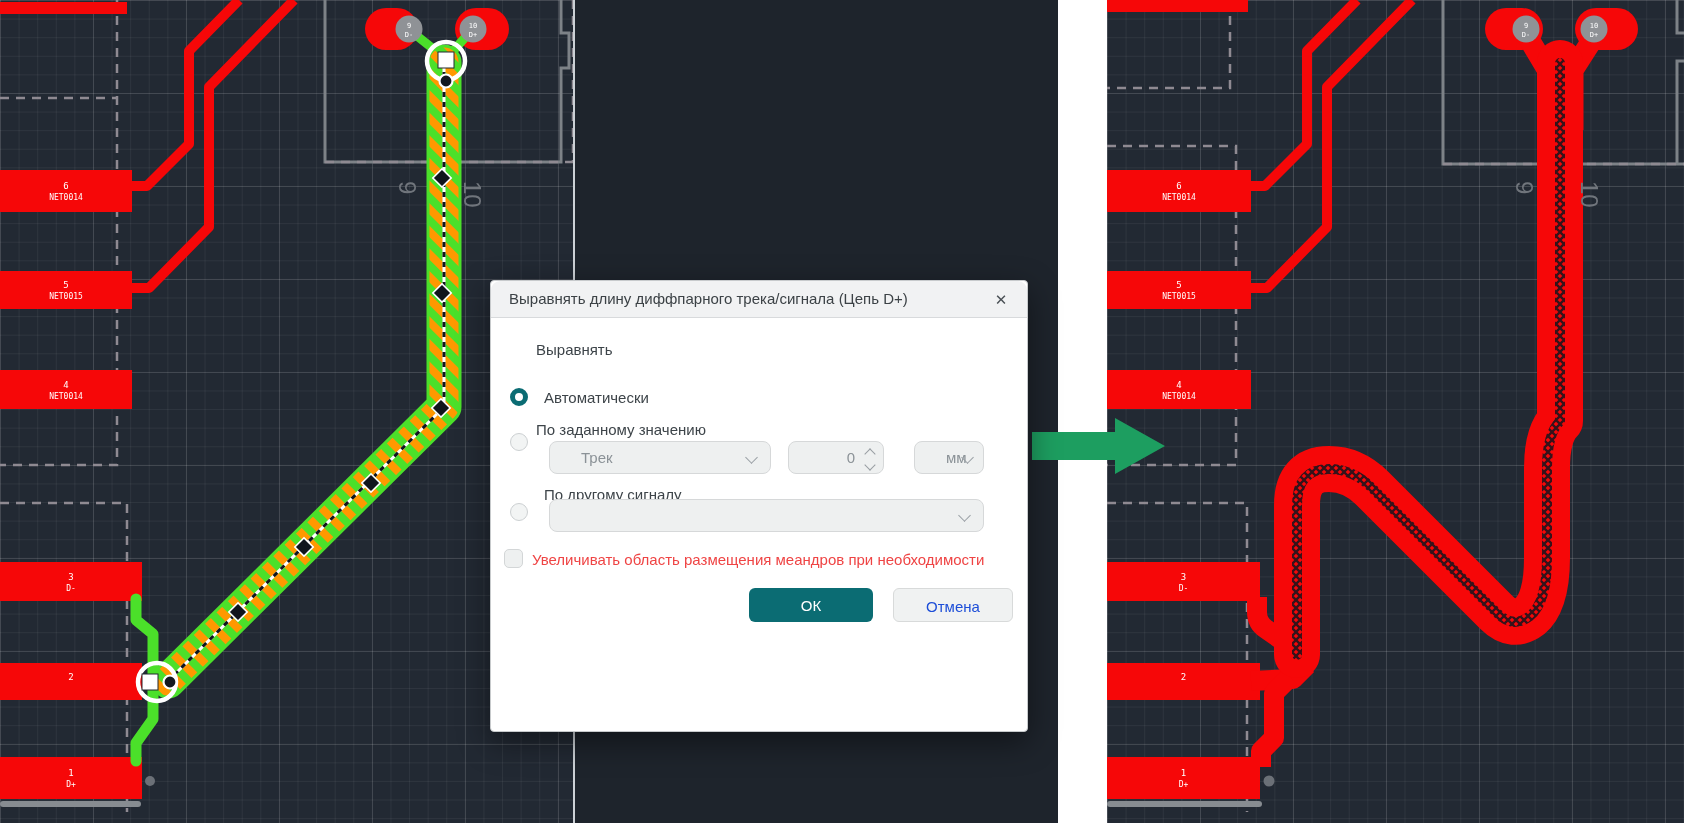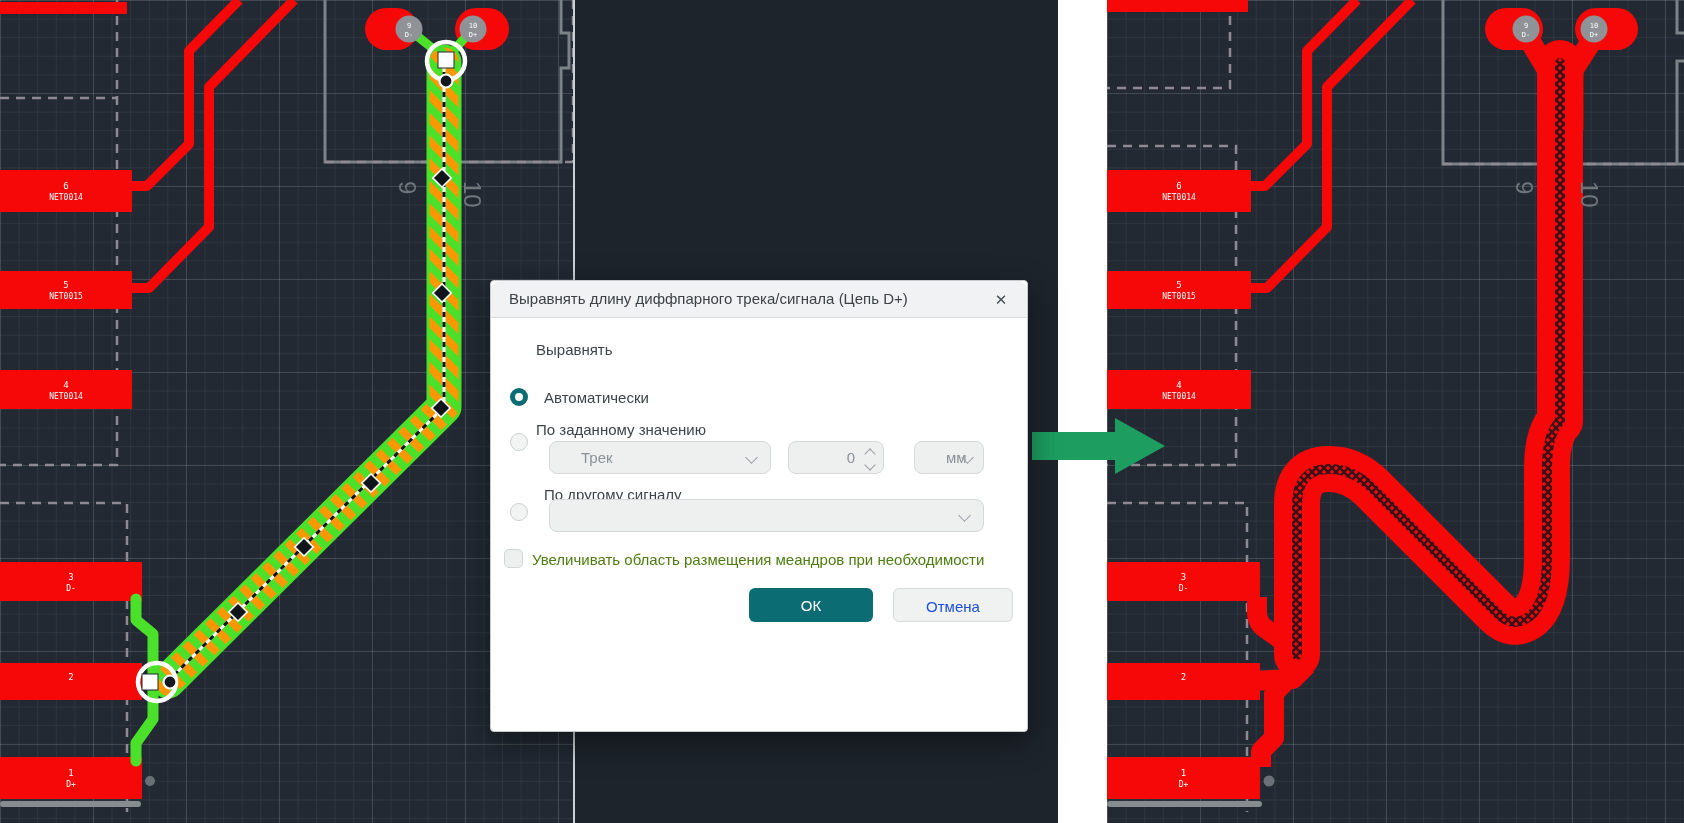--- a/index.html
+++ b/index.html
@@ -40,21 +40,21 @@
   .selectbox .sel-text{padding-left:31px;display:block;}
   .chev{position:absolute;width:8px;height:8px;border-right:1.6px solid #989ea3;
     border-bottom:1.6px solid #989ea3;transform:rotate(45deg);}
   .spin{position:absolute;right:9px;display:flex;flex-direction:column;gap:3px;}
   .spin .c{width:7px;height:7px;border-right:1.5px solid #989ea3;border-bottom:1.5px solid #989ea3;}
   .spin .up{transform:rotate(-135deg);}
   .spin .dn{transform:rotate(45deg);}
   .numval{position:absolute;right:28px;top:0;line-height:31px;font-size:15px;color:#8b9297;}
   .checkbox{position:absolute;width:19px;height:19px;background:#eef0f0;
     border:1.5px solid #d3d6d7;border-radius:5px;box-sizing:border-box;}
-  .chk-label{position:absolute;font-size:15px;color:#4d7c0f;white-space:nowrap;}
+  .chk-label{position:absolute;font-size:15px;color:#ef4444;white-space:nowrap;}
   .btn{position:absolute;height:34px;border-radius:6px;font-size:15px;text-align:center;
     line-height:34px;box-sizing:border-box;}
   .btn-ok{background:#0b6c73;color:#ffffff;}
   .btn-cancel{background:#f0f2f2;border:1px solid #d8dada;color:#1d4ed8;}
   text{font-family:"DejaVu Sans Mono",monospace;}
   .reflabel{font-family:"Liberation Sans",sans-serif;}
 </style>
 </head>
 <body>
 

